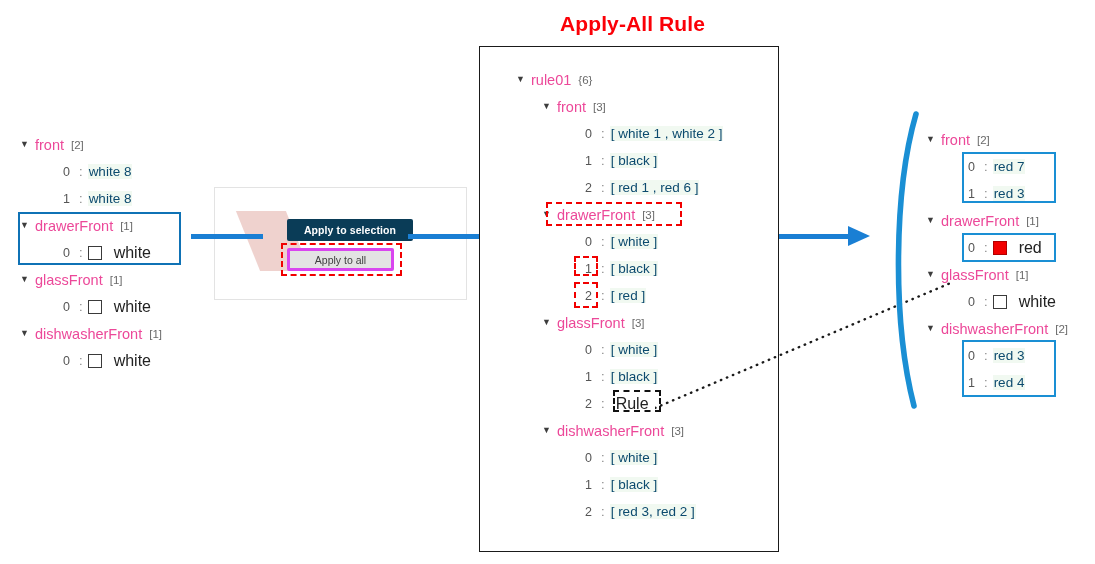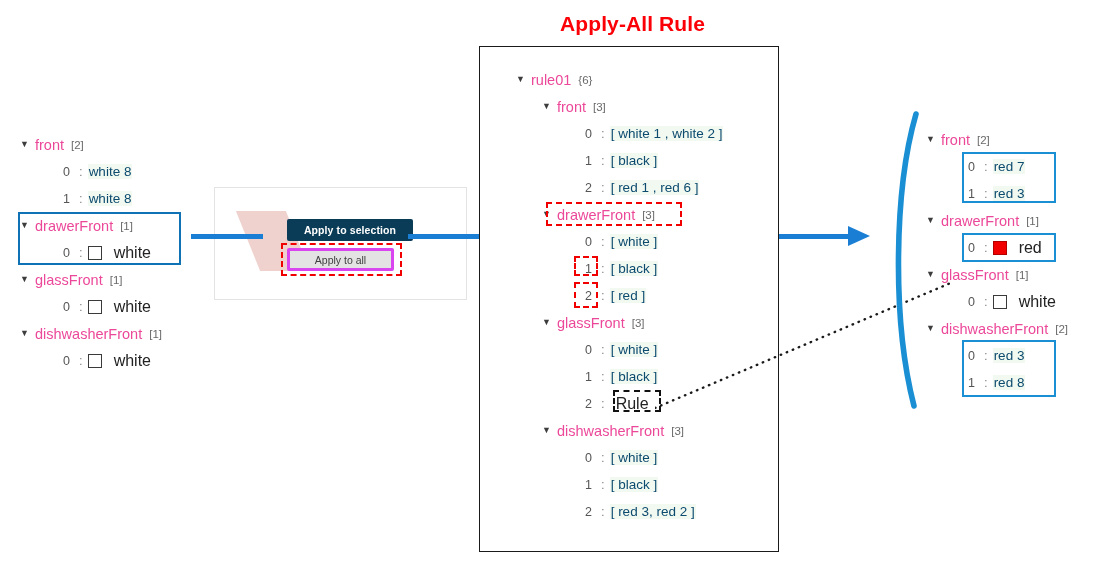--- a/index.html
+++ b/index.html
@@ -476,20 +476,20 @@
         <span class="count">[2]</span>
       </div>
       <div class="node rlvl1">
         <span class="idx">0</span>
         <span class="colon">:</span>
         <span class="val-green">red 3</span>
       </div>
       <div class="node rlvl1">
         <span class="idx">1</span>
         <span class="colon">:</span>
-        <span class="val-green">red 8</span>
+        <span class="val-green">red 4</span>
       </div>
     </div>
   <div class="blue-box" id="rbox-front"></div>
   <div class="blue-box" id="rbox-drawer"></div>
   <div class="blue-box" id="rbox-dish"></div>
 
 </div>
 
 </body></html>

